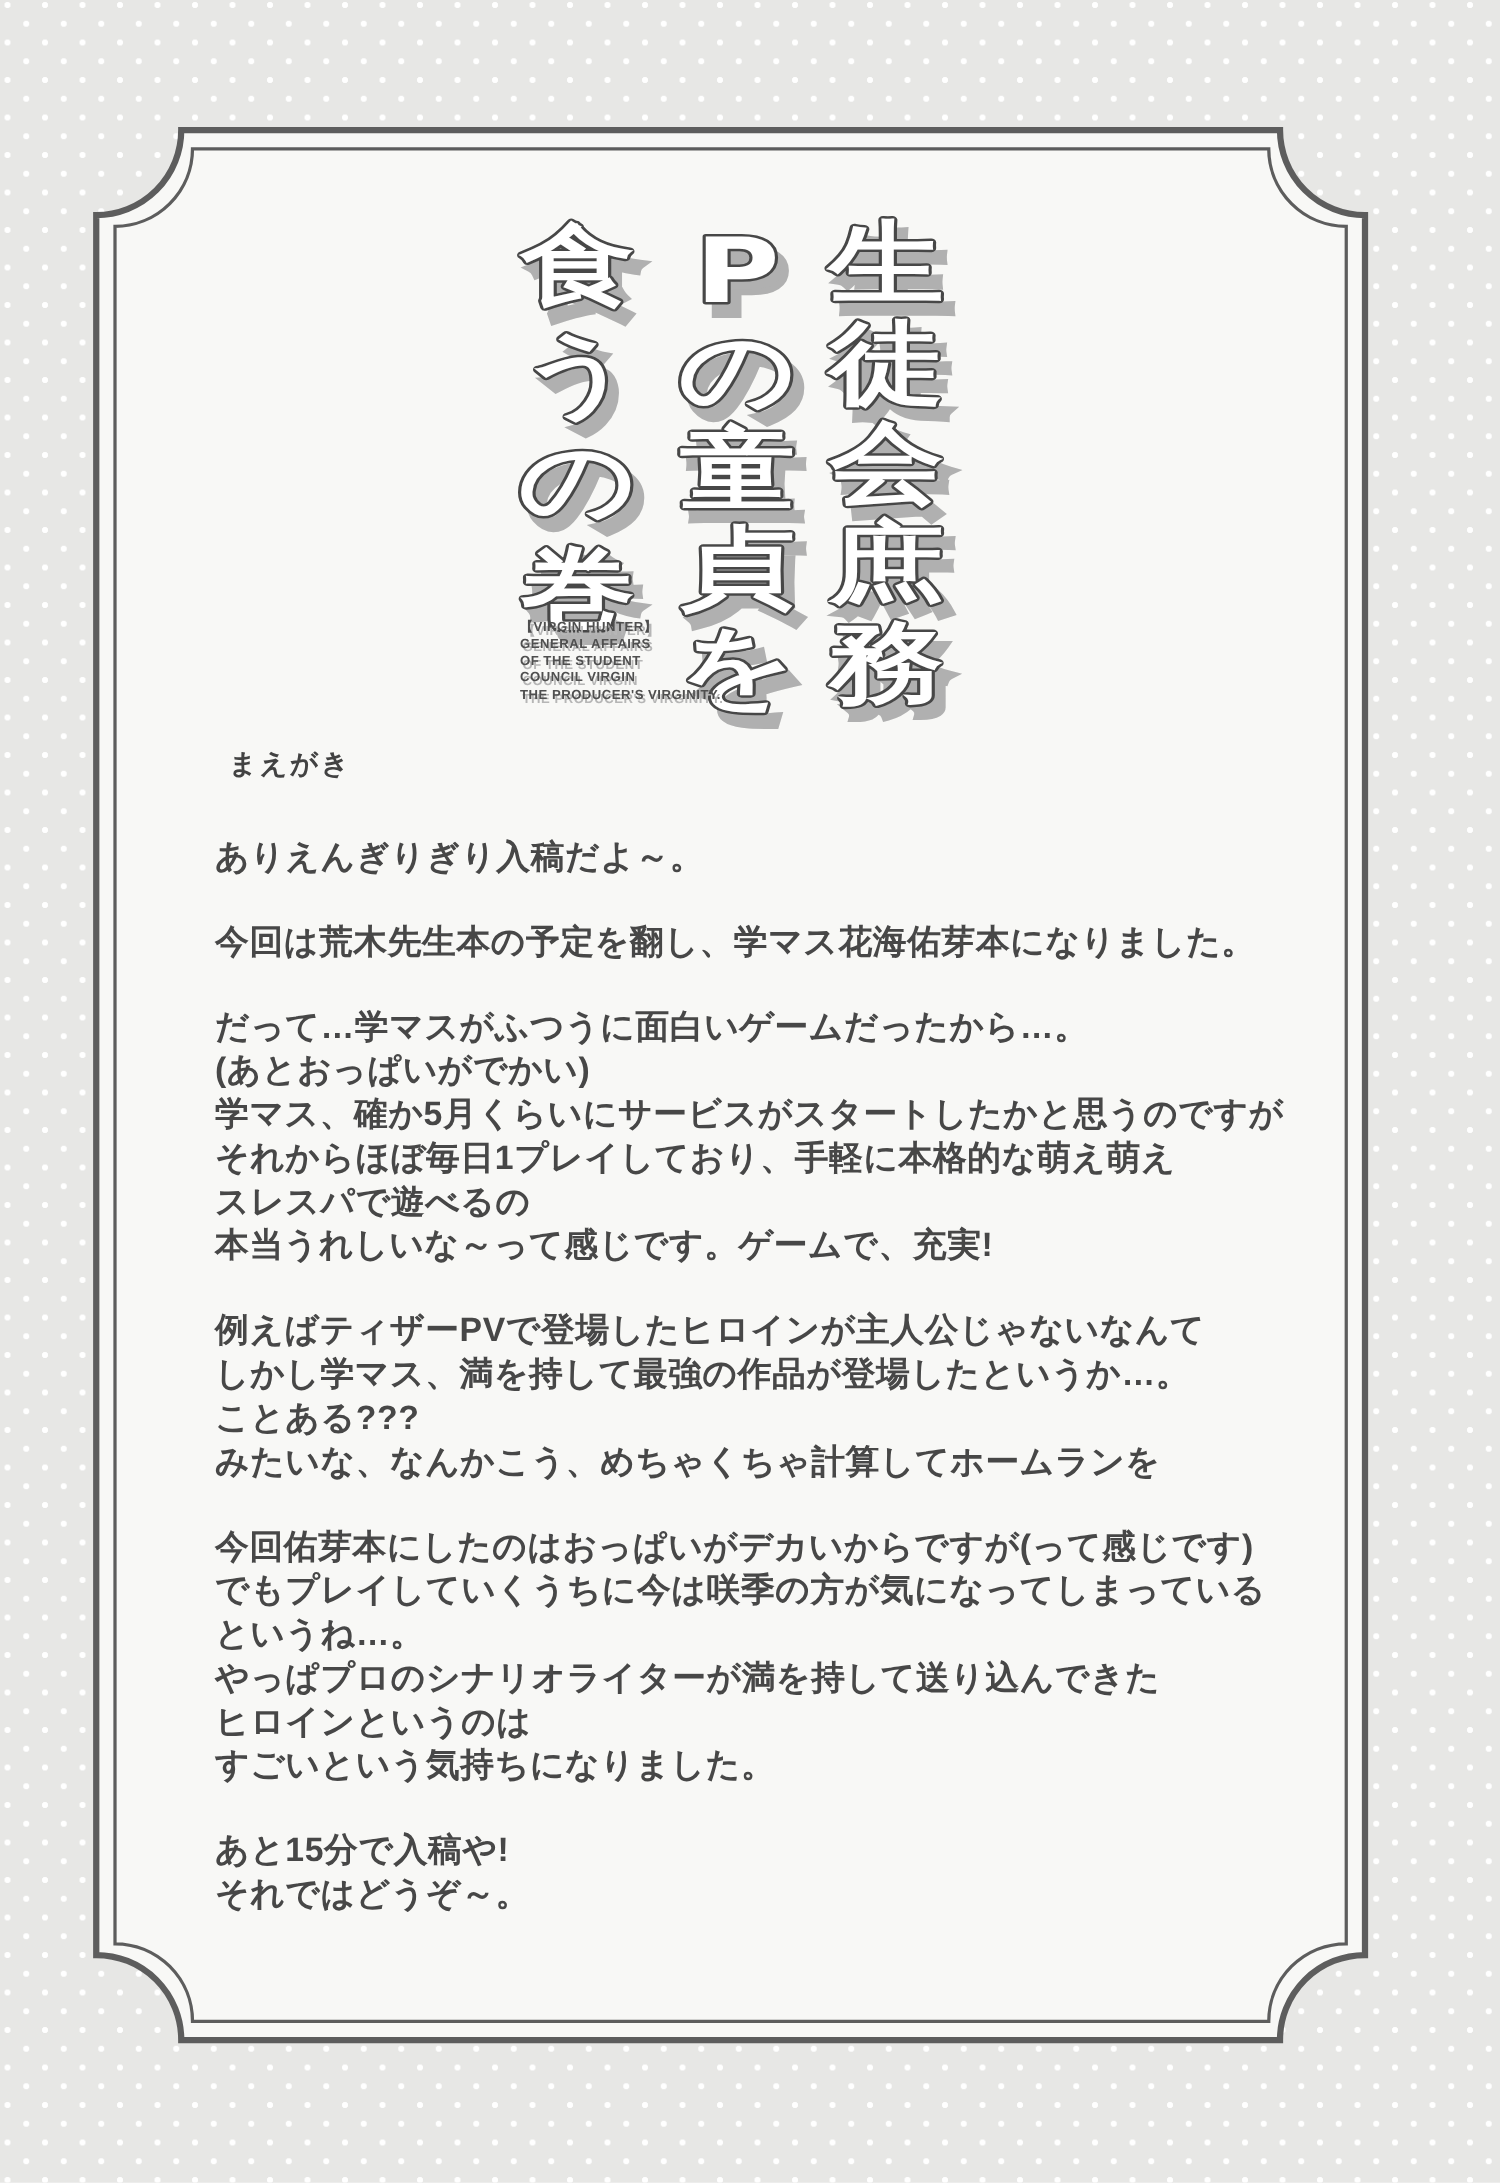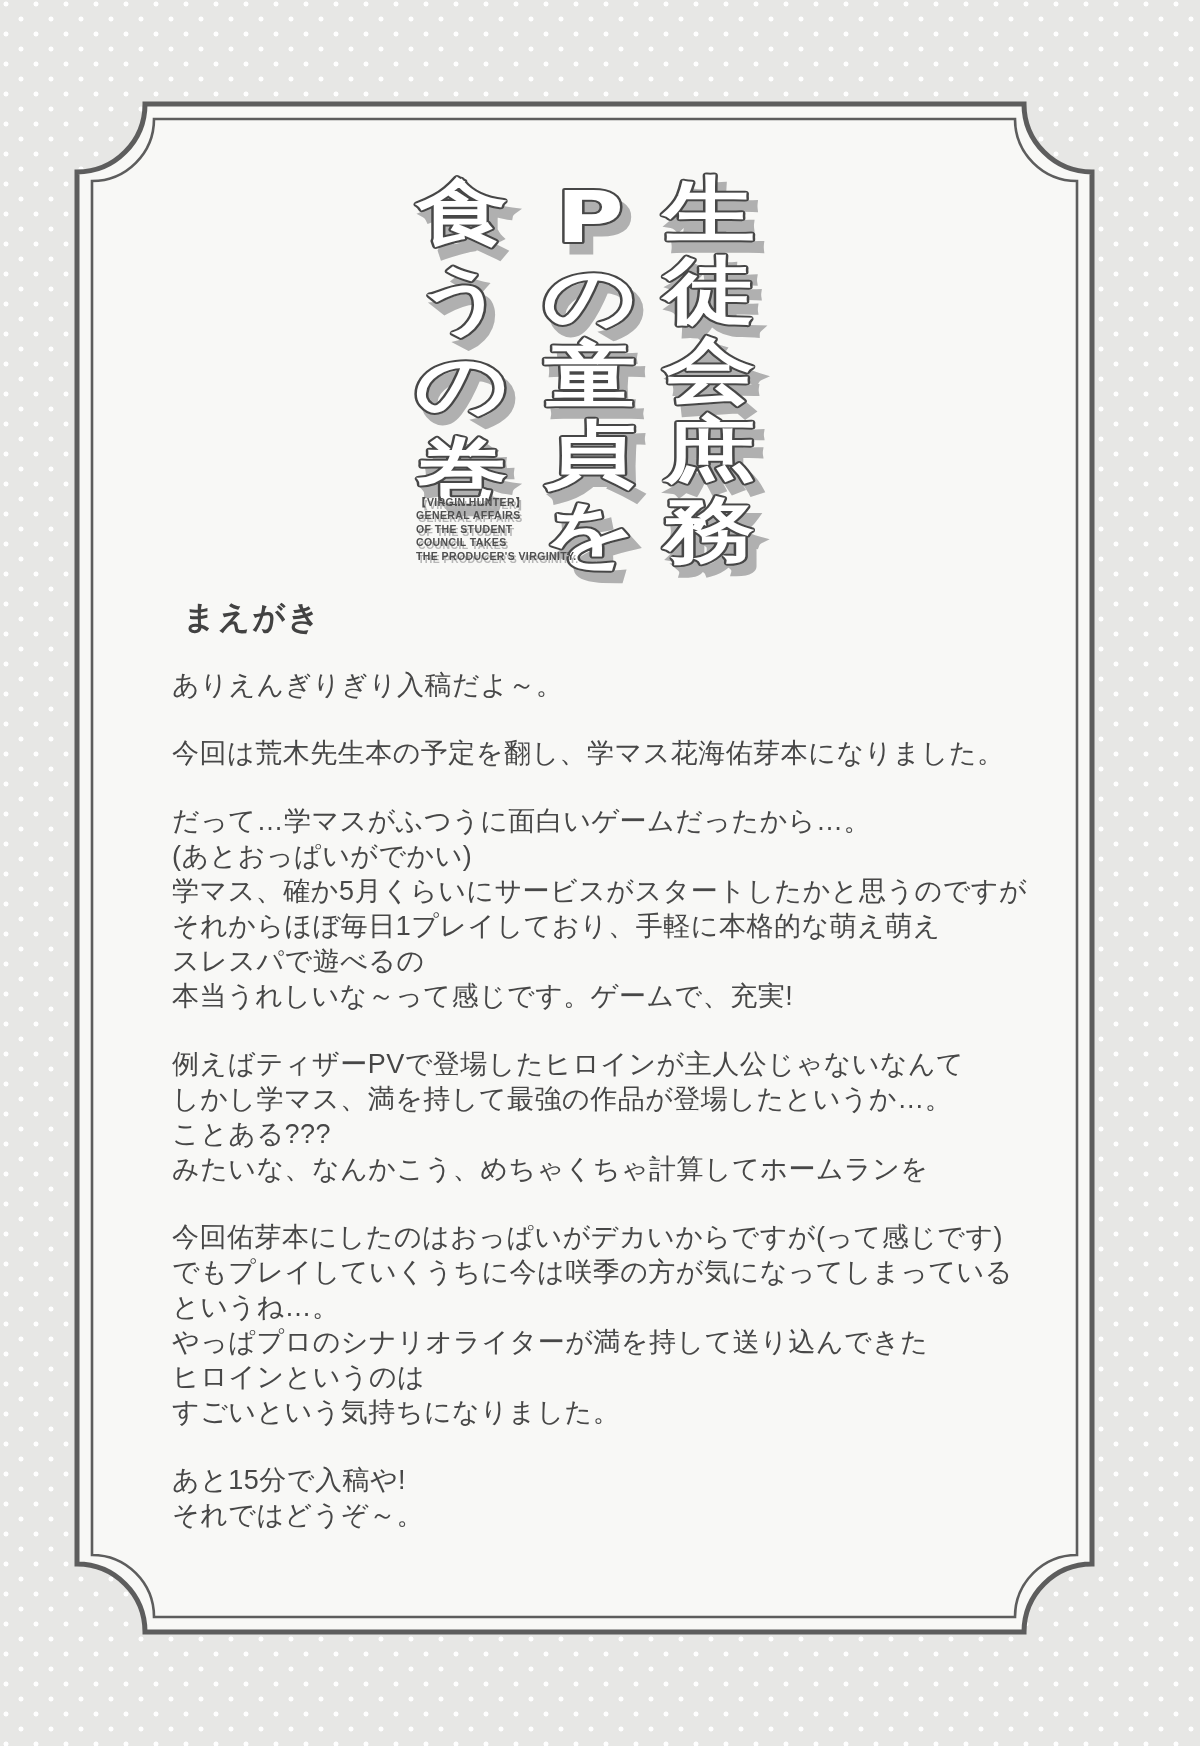--- a/index.html
+++ b/index.html
@@ -31,27 +31,27 @@
   .subtitle{
     position:absolute;left:416px;top:496px;
     font-size:10.5px;line-height:13.4px;font-weight:bold;
     letter-spacing:0.4px;color:#4f4f4f;
     text-shadow:2px 3px 0 #b6b6b6;
     white-space:nowrap;
   }
 
   .foreword-heading{
     position:absolute;left:183px;top:596px;
-    font-size:32px;font-weight:bold;color:#424242;
+    font-size:22px;font-weight:bold;color:#424242;
     letter-spacing:2px;
   }
   .foreword-body{
     position:absolute;left:172px;top:668px;width:820px;
     font-size:27px;line-height:35px;color:#474747;
-    font-weight:400;letter-spacing:0.5px;
+    font-weight:700;letter-spacing:0.5px;
   }
   .paragraph{margin:0 0 33px 0;}
   .paragraph:last-child{margin-bottom:2px;}
   .line{white-space:nowrap;}
 </style>
 </head>
 <body>
 
 <div class="page">
 
@@ -87,21 +87,21 @@
         <text transform="translate(462 384) scale(1.28 1)" class="title-main">の</text>
         <text transform="translate(470 480) scale(1.28 1)" class="title-shadow">巻</text>
         <text transform="translate(462 470) scale(1.28 1)" class="title-main">巻</text>
       </g>
   </svg>
 
   <div class="subtitle">
       <div class="line">【VIRGIN HUNTER】</div>
       <div class="line">GENERAL AFFAIRS</div>
       <div class="line">OF THE STUDENT</div>
-      <div class="line">COUNCIL TAKES</div>
+      <div class="line">COUNCIL VIRGIN</div>
       <div class="line">THE PRODUCER'S VIRGINITY.</div>
     </div>
 
   <div class="foreword-heading">まえがき</div>
 
   <div class="foreword-body">
     <div class="paragraph">
         <div class="line">ありえんぎりぎり入稿だよ～。</div>
       </div>
     <div class="paragraph">

